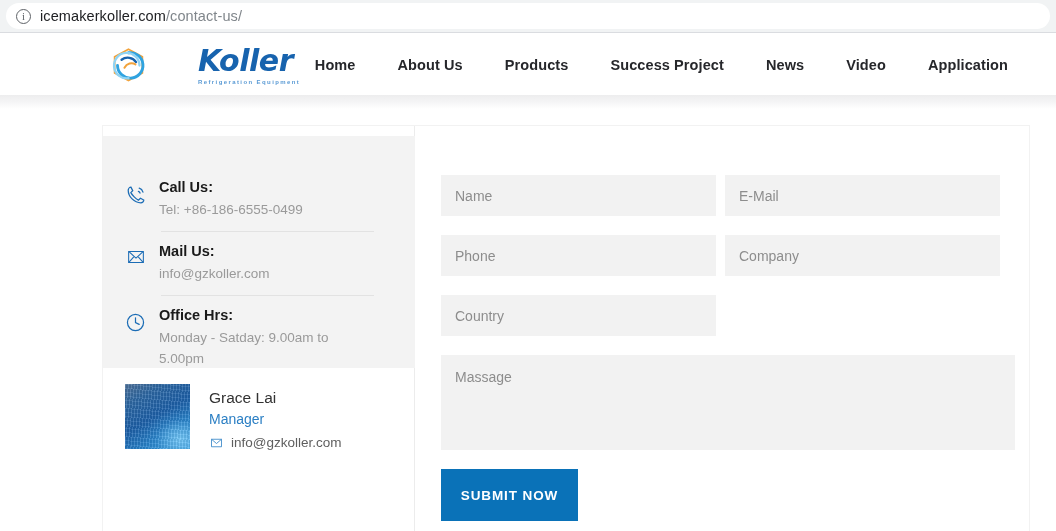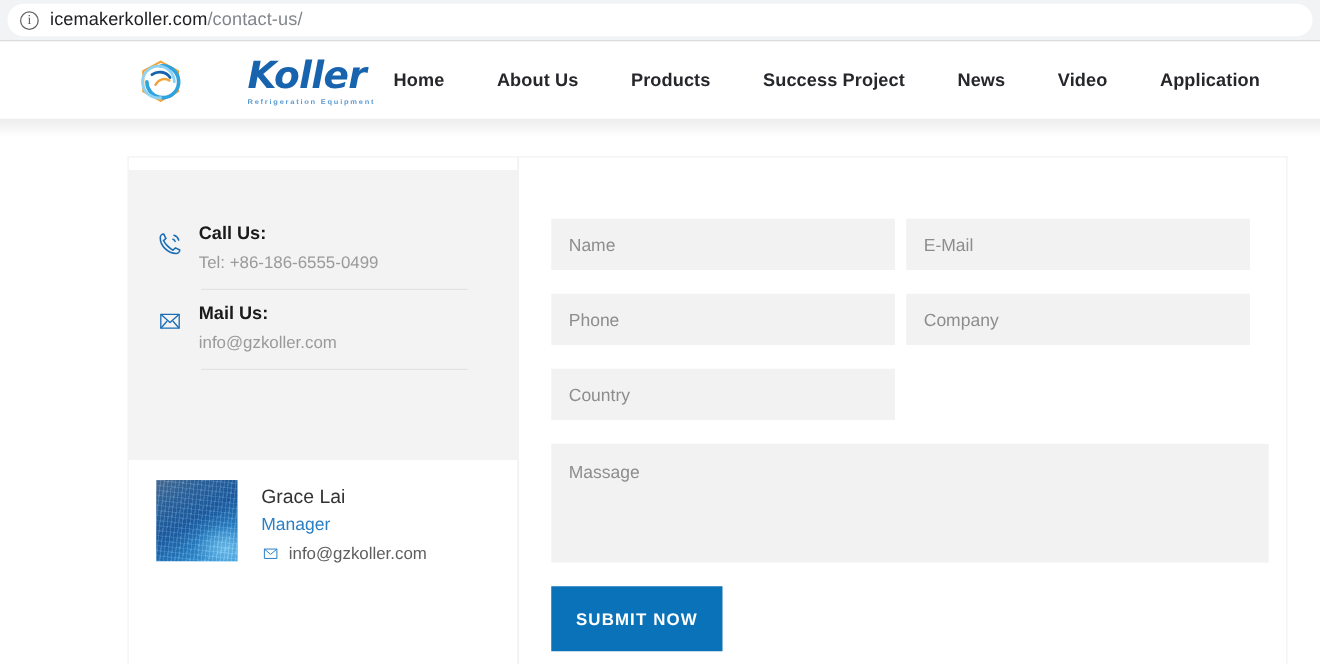--- a/index.html
+++ b/index.html
@@ -280,20 +280,32 @@
             </svg>
           </span>
           <div class="info-body">
             <div class="info-title">Mail Us:</div>
             <div class="info-text">info@gzkoller.com</div>
           </div>
         </div>
 
         <div class="info-sep s2"></div>
 
+        <div class="info-row r3">
+          <span class="info-icon-box">
+            <svg viewBox="0 0 24 24" width="21" height="21" fill="none" stroke="#1b6cb5" stroke-width="1.4" stroke-linecap="round">
+              <circle cx="12" cy="12" r="9.2"></circle>
+              <path d="M12,6.6 L12,12.2 L16.2,14.2"></path>
+            </svg>
+          </span>
+          <div class="info-body">
+            <div class="info-title">Office Hrs:</div>
+            <div class="info-text">Monday - Satday: 9.00am to 5.00pm</div>
+          </div>
+        </div>
 
       </div>
 
       <div class="person-card">
         <div class="avatar"></div>
         <div class="person-meta">
           <div class="person-name">Grace Lai</div>
           <div class="person-role">Manager</div>
           <div class="person-mail">
             <span class="mail-mini">

